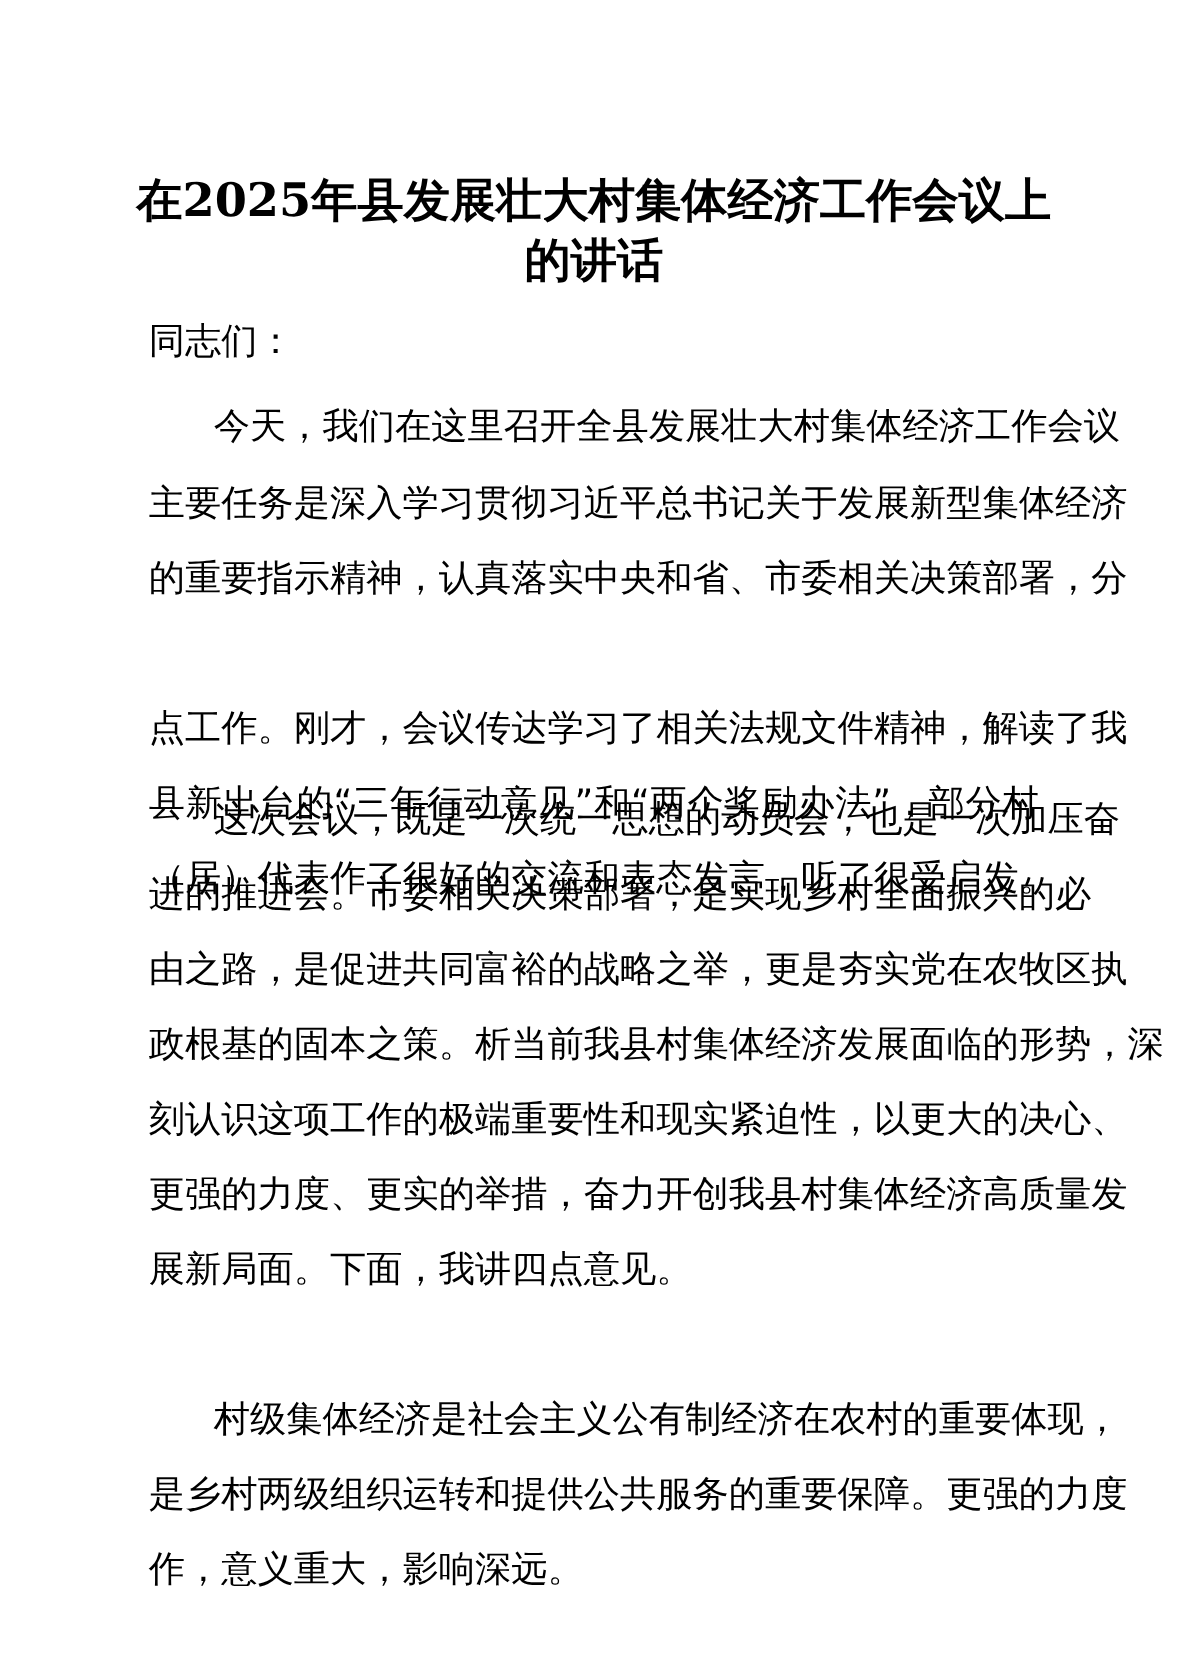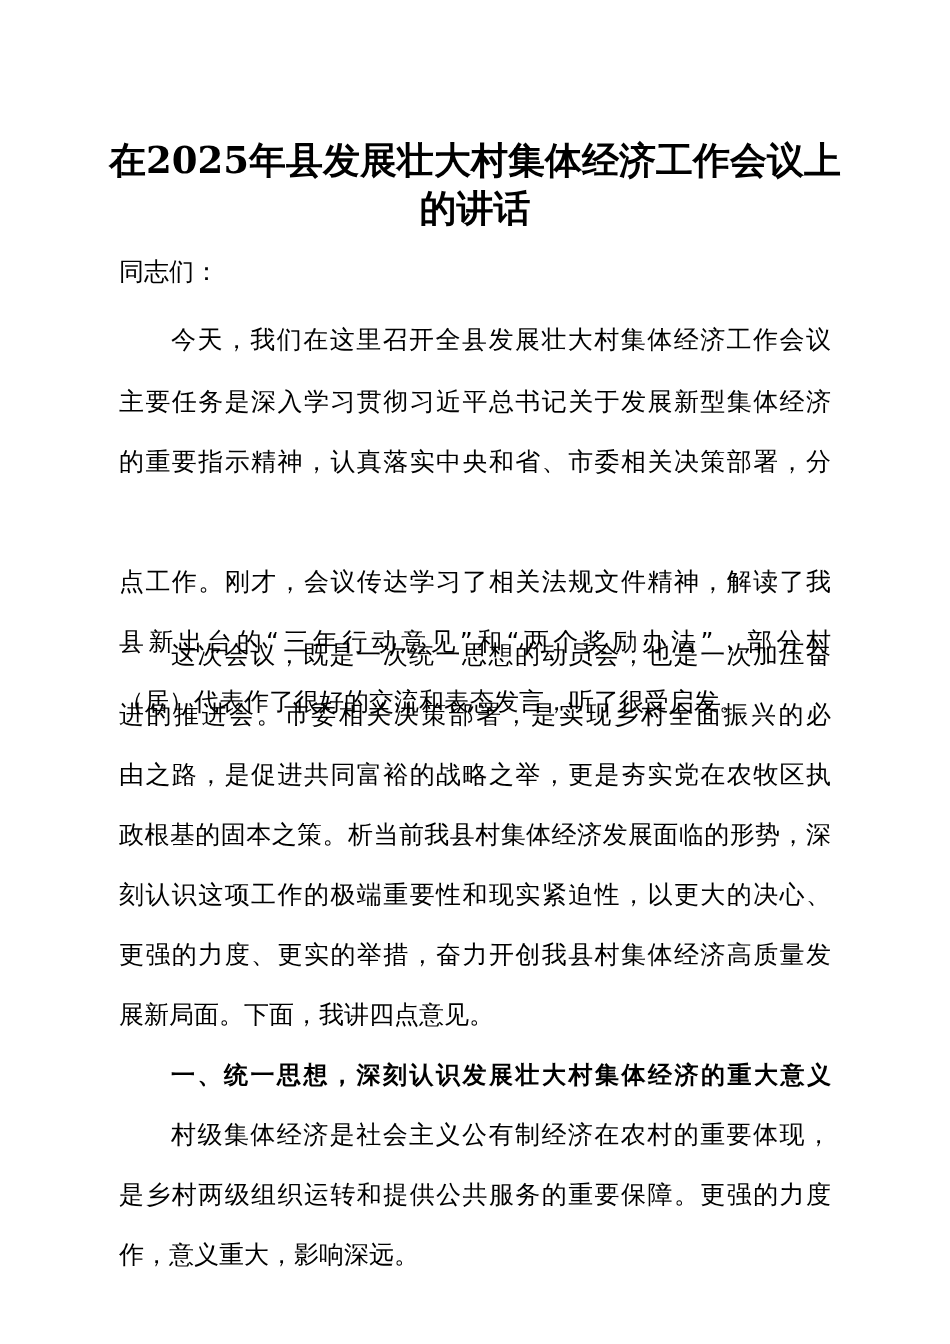--- a/index.html
+++ b/index.html
@@ -34,21 +34,21 @@
       letter-spacing: 0px;
       white-space: nowrap;
     }
     .title-line-1 { top: 135px; }
     .title-line-2 { top: 183px; }
     .line {
       position: absolute;
       left: 119px;
       width: 712px;
       font-family: "DejaVu Sans", "Liberation Sans", sans-serif;
-      font-size: 25px;
+      font-size: 29px;
       line-height: 34px;
       white-space: nowrap;
       text-align: justify;
       text-align-last: justify;
       font-weight: normal;
     }
     .line.last {
       text-align-last: left;
     }
     .line.indent {
@@ -86,19 +86,18 @@
   <div class="line last" style="top:685px;">（居）代表作了很好的交流和表态发言，听了很受启发。</div>
 
   <div class="line indent" style="top:638px;">这次会议，既是一次统一思想的动员会，也是一次加压奋</div>
   <div class="line" style="top:698px;">进的推进会。市委相关决策部署，是实现乡村全面振兴的必</div>
   <div class="line" style="top:758px;">由之路，是促进共同富裕的战略之举，更是夯实党在农牧区执</div>
   <div class="line" style="top:818px;">政根基的固本之策。析当前我县村集体经济发展面临的形势，深</div>
   <div class="line" style="top:878px;">刻认识这项工作的极端重要性和现实紧迫性，以更大的决心、</div>
   <div class="line" style="top:938px;">更强的力度、更实的举措，奋力开创我县村集体经济高质量发</div>
   <div class="line last" style="top:998px;">展新局面。下面，我讲四点意见。</div>
 
-  <div class="heading" style="top:1058px;">一、统一思想，深刻认识发展壮大村集体经济的重大意义</div>
 
   <div class="line indent" style="top:1118px;">村级集体经济是社会主义公有制经济在农村的重要体现，</div>
   <div class="line" style="top:1178px;">是乡村两级组织运转和提供公共服务的重要保障。更强的力度</div>
   <div class="line last" style="top:1238px;">作，意义重大，影响深远。</div>
 
 </div>
 
 </body></html>

